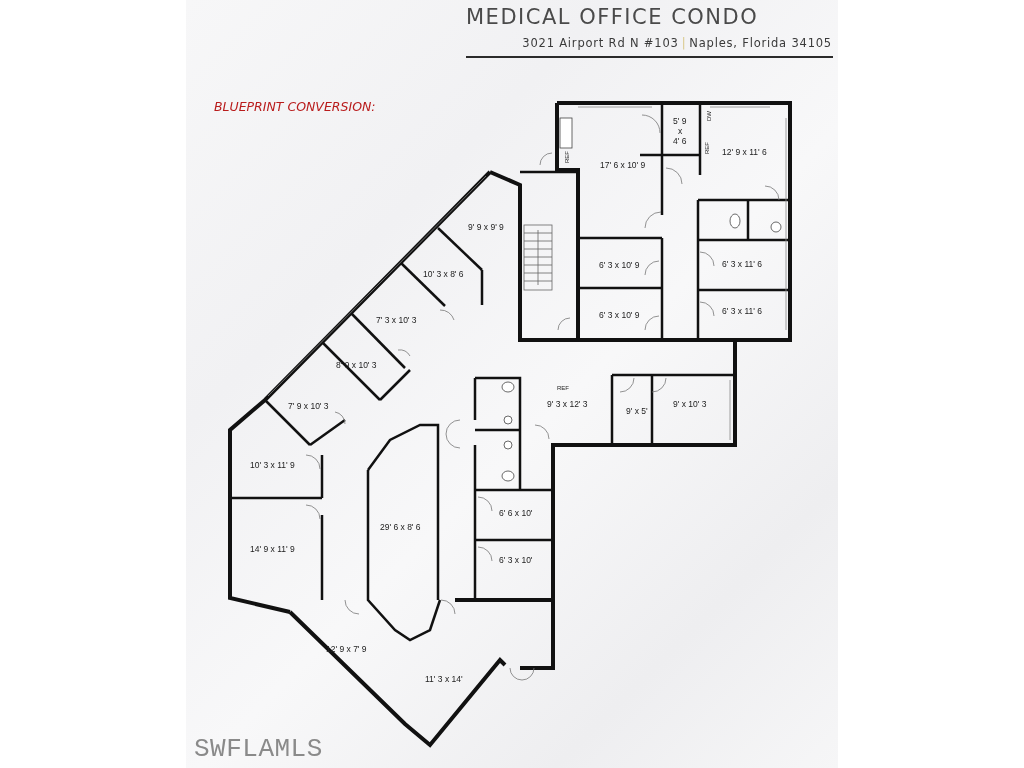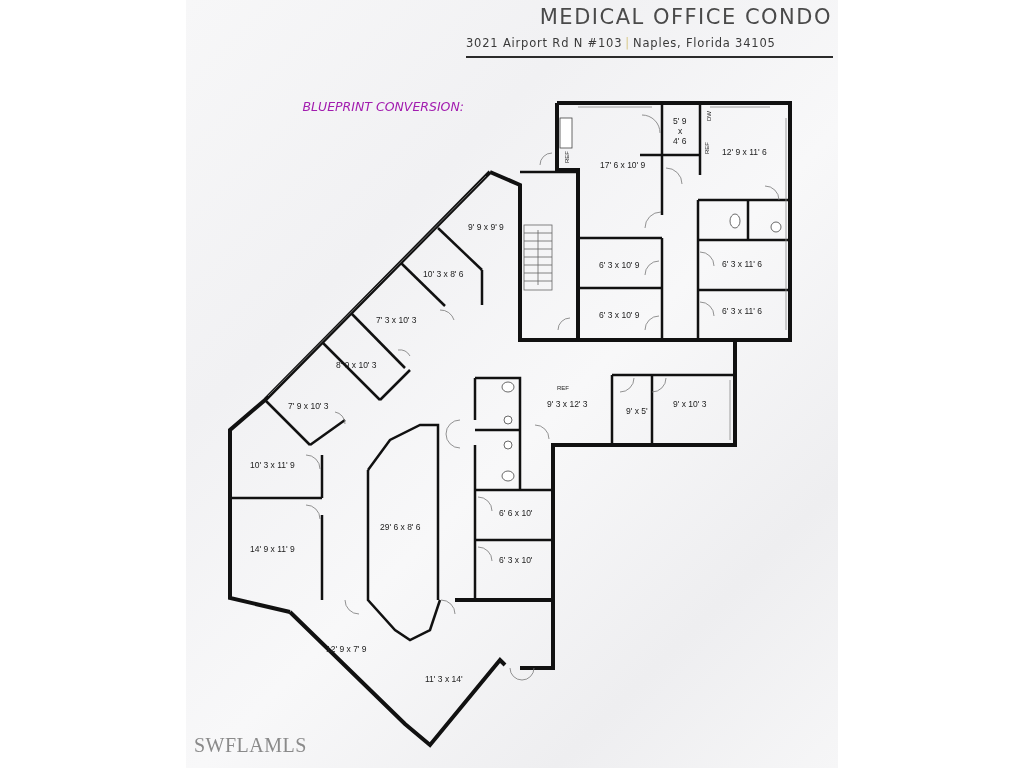--- a/index.html
+++ b/index.html
@@ -1,33 +1,33 @@
 <!DOCTYPE html>
 <html><head>
 <meta charset="utf-8">
 <style>
   html, body { margin: 0; padding: 0; background: #ffffff; }
   body { width: 1024px; height: 768px; position: relative; overflow: hidden;
          font-family: "Liberation Sans", "DejaVu Sans", sans-serif; }
   .card { position: absolute; left: 186px; top: 0; width: 652px; height: 768px;
           background: linear-gradient(135deg, #f7f7f8 0%, #f1f1f3 30%, #f8f8f9 55%, #eeeef0 80%, #f6f6f7 100%); }
-  .title { position: absolute; left: 466px; top: 5px; width: 366px; text-align: right;
+  .title { position: absolute; left: 466px; top: 5px; width: 366px; text-align: left;
            font-family: "DejaVu Sans", sans-serif; font-size: 21px; letter-spacing: 1.5px;
            color: #4a4a4a; white-space: nowrap; }
-  .address { position: absolute; left: 466px; top: 36px; width: 366px; text-align: left;
+  .address { position: absolute; left: 466px; top: 36px; width: 366px; text-align: right;
              font-family: "DejaVu Sans", sans-serif; font-size: 11.5px; letter-spacing: 0.8px;
              color: #3a3a3a; white-space: nowrap; }
   .address .sep { color: #d9c98a; margin: 0 3px; }
   .rule { position: absolute; left: 466px; top: 56px; width: 367px; height: 2px; background: #2b2b2b; }
-  .note { position: absolute; left: 214px; top: 98px; width: 250px; text-align: right;
+  .note { position: absolute; left: 214px; top: 98px; width: 250px; text-align: left;
           font-family: "DejaVu Sans", sans-serif; font-style: italic; font-size: 12.5px;
-          line-height: 17px; color: #a21caf; }
+          line-height: 17px; color: #b91c1c; }
   .note div { white-space: nowrap; }
-  .watermark { position: absolute; left: 194px; top: 734px; font-family: Liberation Serif, serif;
-               font-size: 20px; color: #8a8a8a; letter-spacing: 0.5px; }
+  .watermark { position: absolute; left: 194px; top: 734px; font-family: Liberation Mono, monospace;
+               font-size: 26px; color: #8a8a8a; letter-spacing: 0.5px; }
   svg.plan { position: absolute; left: 0; top: 0; }
   .lbl { font-family: "Liberation Sans", sans-serif; font-size: 8.5px; fill: #222; }
 </style>
 </head>
 <body>
 
 <div class="card"></div>
 
 <div class="title">MEDICAL OFFICE CONDO</div>
 <div class="address">

